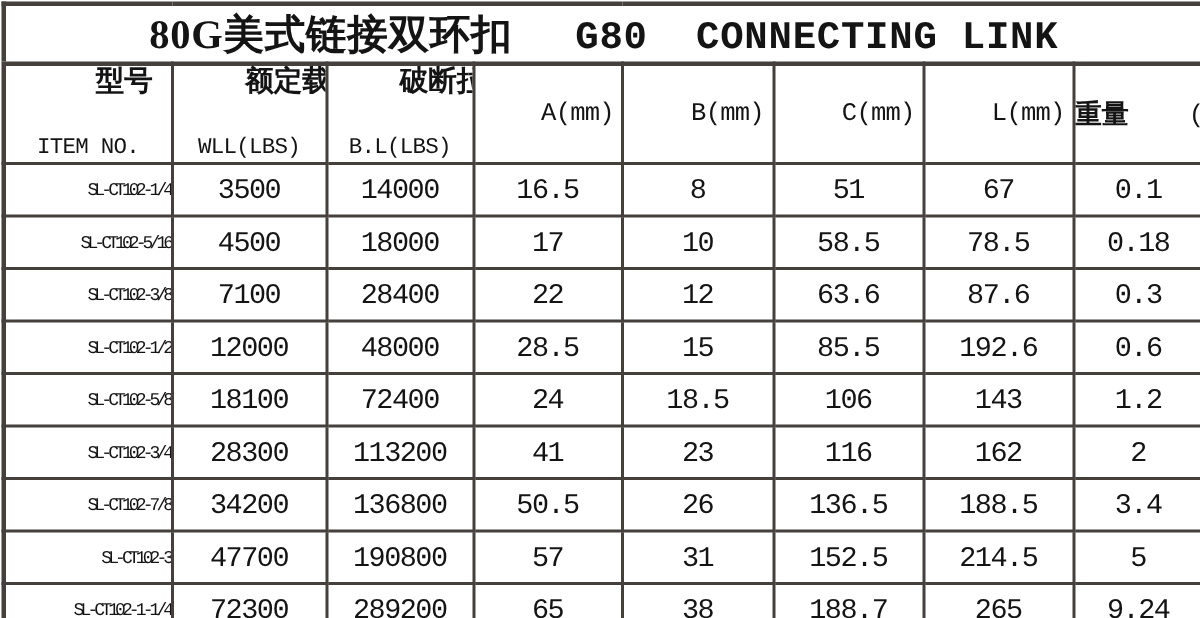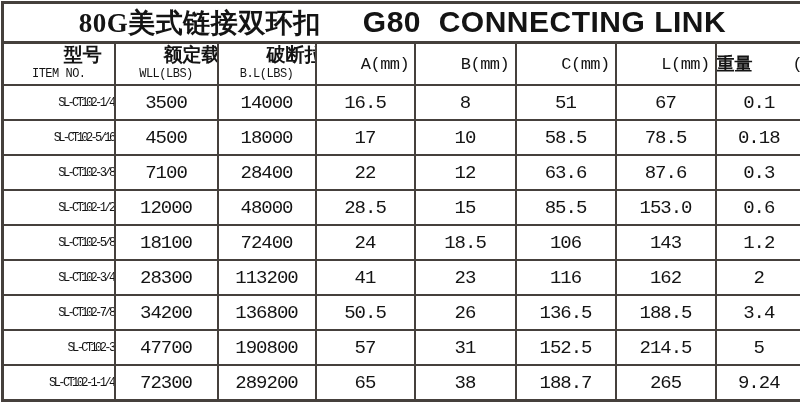--- a/index.html
+++ b/index.html
@@ -37,41 +37,42 @@
     align-items: baseline;
     gap: 42px;
   }
   .title-cn {
     font-family: "Liberation Serif", "DejaVu Serif", serif;
     font-weight: bold;
     font-size: 27px;
     letter-spacing: 0.5px;
   }
   .title-en {
-    font-family: Liberation Sans, sans-serif;
-    font-weight: bold;
-    font-size: 30px;
+    font-family: Liberation Mono, monospace;
+    font-weight: bold;
+    font-size: 26px;
     white-space: pre;
     letter-spacing: 0.5px;
   }
   
   .header-row th { height: 39px; font-weight: normal; }
   .hd-cn {
     display: block;
     font-family: "Liberation Serif", "DejaVu Serif", serif;
     font-weight: bold;
     font-size: 19px;
     line-height: 21px;
     margin-left: 48px;
   }
   .hd-en {
     display: block;
-    font-size: 12px;
+    font-size: 15px;
     line-height: 19px;
     letter-spacing: -0.5px;
+    margin-top: 24px;
   }
   .hd-one { font-size: 17px; letter-spacing: -0.5px; margin-left: 40px; }
   .hd-cn-inline {
     font-family: "Liberation Serif", "DejaVu Serif", serif;
     font-weight: bold;
     font-size: 18px;
     vertical-align: -1px;
   }
   
   .spec-table tbody td {
@@ -171,21 +172,21 @@
           <td>87.6</td>
           <td>0.3</td>
         </tr>
         <tr>
           <td class="item">SL-CT102-1/2</td>
           <td>12000</td>
           <td>48000</td>
           <td>28.5</td>
           <td>15</td>
           <td>85.5</td>
-          <td>153.0</td>
+          <td>192.6</td>
           <td>0.6</td>
         </tr>
         <tr>
           <td class="item">SL-CT102-5/8</td>
           <td>18100</td>
           <td>72400</td>
           <td>24</td>
           <td>18.5</td>
           <td>106</td>
           <td>143</td>

